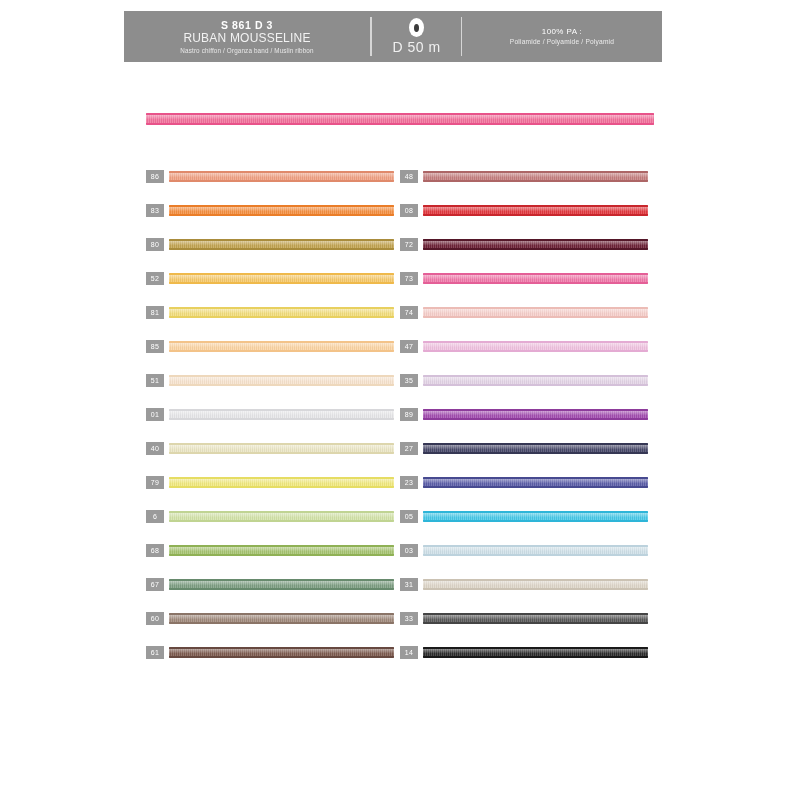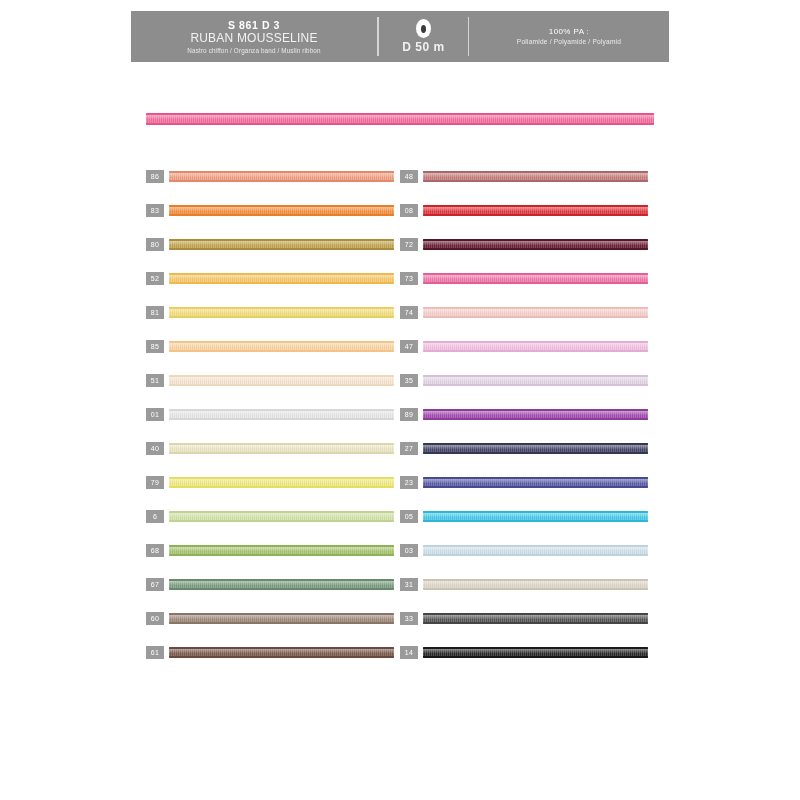--- a/index.html
+++ b/index.html
@@ -20,21 +20,21 @@
     position: absolute;
     left: 0; top: 0;
     width: 800px;
     height: 800px;
     background: #ffffff;
   }
 
   
   .header-band {
     position: absolute;
-    left: 131px;
+    left: 124px;
     top: 11px;
     width: 538px;
     height: 51px;
     background: #8d8d8d;
     display: flex;
     align-items: stretch;
     color: #ffffff;
   }
   .hdr-cell {
     display: flex;
@@ -77,25 +77,24 @@
     line-height: 9px;
     color: #e8e8e8;
     margin-top: 1px;
   }
   .hdr-size {
     font-size: 9px;
     letter-spacing: 0.7px;
     color: #ffffff;
   }
   .hdr-spool-label {
-    font-size: 12px;
+    font-size: 14px;
     letter-spacing: 0.5px;
     color: #f0f0f0;
     margin-top: 2px;
-    font-weight: bold;
   }
   .spool-icon {
     width: 15px;
     height: 19px;
     border-radius: 50% / 50%;
     background: #ffffff;
     display: flex;
     align-items: center;
     justify-content: center;
     box-sizing: border-box;

